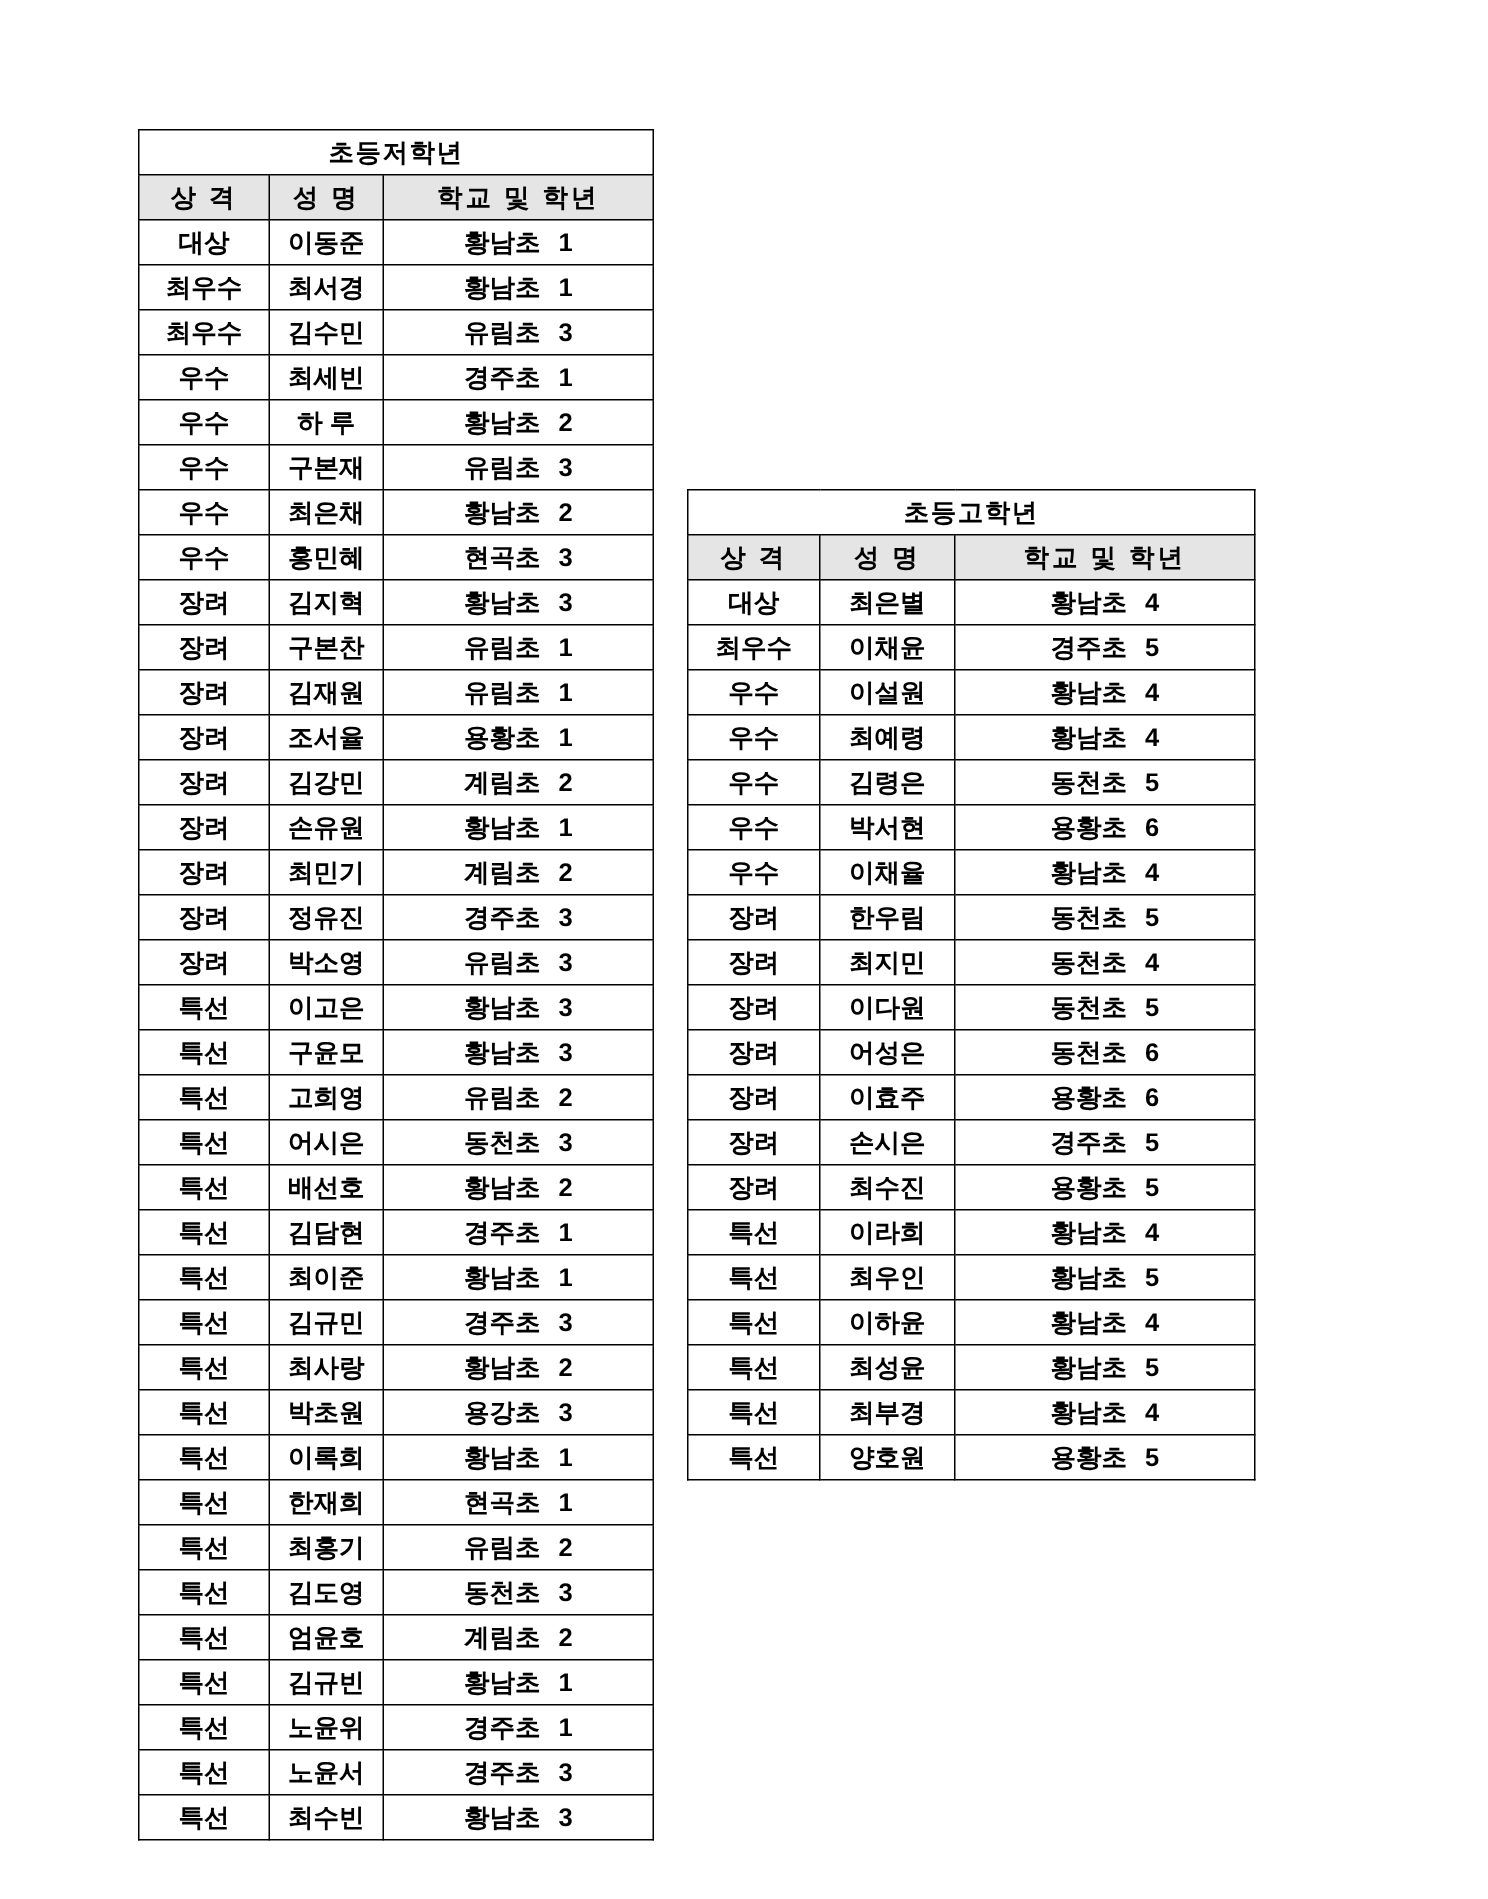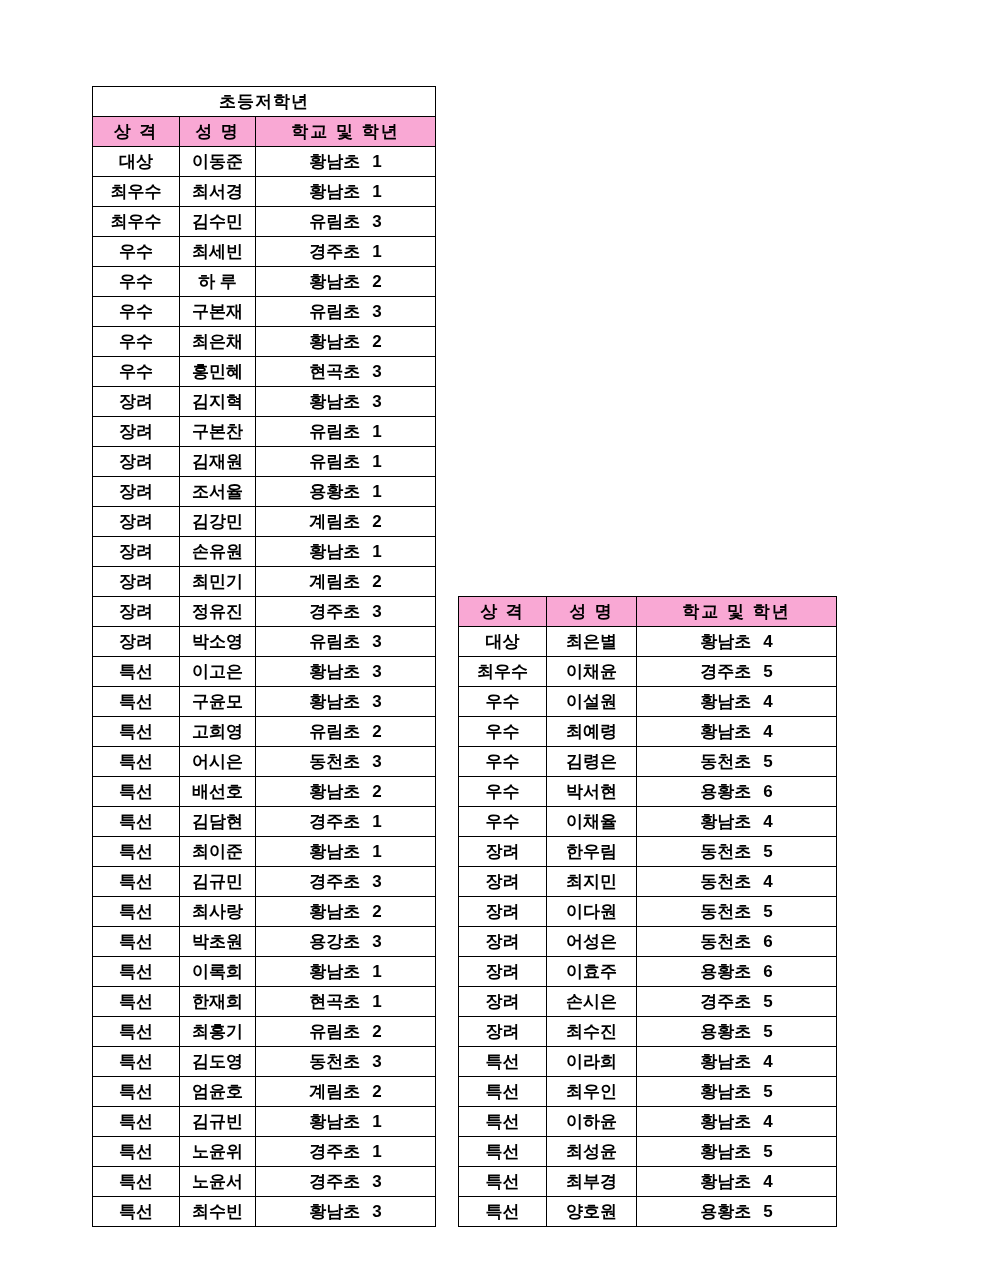--- a/index.html
+++ b/index.html
@@ -16,21 +16,21 @@
   }
   .page {
     position: relative;
     width: 992px;
     height: 1266px;
     box-sizing: border-box;
     padding: 86px 0 0 0;
   }
   .tables-wrap {
     display: flex;
-    align-items: flex-end;
+    align-items: center;
     gap: 22px;
     padding-left: 92px;
   }
   table.award-table {
     border-collapse: collapse;
     table-layout: fixed;
     background: #ffffff;
   }
   table.award-table td,
   table.award-table th {
@@ -45,21 +45,21 @@
     white-space: nowrap;
   }
   .title-cell {
     font-size: 23px;
     font-weight: bold;
     height: 46px;
     line-height: 46px;
     letter-spacing: 1px;
   }
   .head-cell {
-    background: #f9a8d4;
+    background: #e5e5e5;
     font-size: 16px;
     font-weight: bold;
     height: 27px;
     line-height: 27px;
     letter-spacing: 2px;
   }
   .c-award { width: 87px; }
   .c-name  { width: 76px; }
   .c-school{ width: 180px; }
 
@@ -285,20 +285,23 @@
     </table>
 
     <table class="award-table t2">
       <colgroup>
         <col class="c-award">
           <col class="c-name">
           <col class="c-school">
       </colgroup>
       <tbody>
         <tr>
+          <td class="title-cell" colspan="3">초등고학년</td>
+        </tr>
+        <tr>
           <td class="head-cell">상  격</td>
           <td class="head-cell">성    명</td>
           <td class="head-cell">학교 및 학년</td>
         </tr>
       </tbody>
       <tbody>
           <tr>
             <td>대상</td>
             <td class="name-cell">최은별</td>
             <td><span class="school-text">황남초</span><span class="grade-text">4</span></td>

